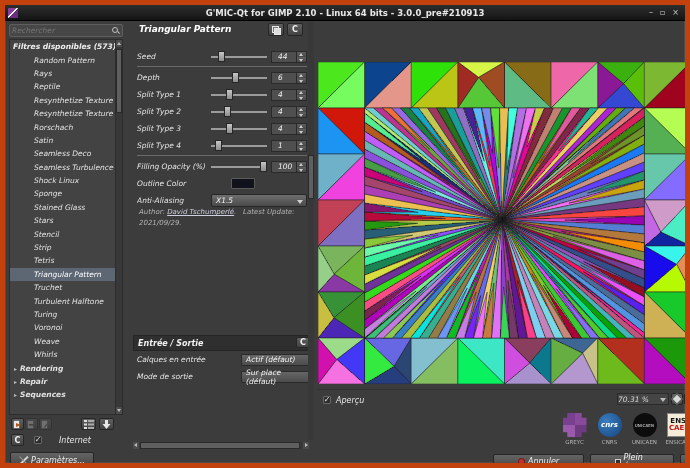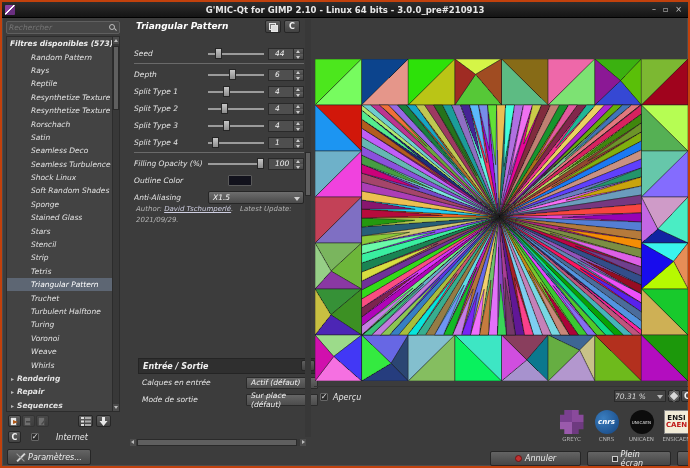--- a/index.html
+++ b/index.html
@@ -1,18 +1,18 @@
 <!DOCTYPE html>
 <html><head>
 <meta charset="utf-8">
 <style>
   html,body{margin:0;padding:0;background:#222;}
   #app{position:relative;width:690px;height:468px;background:#3c3c3c;
        font-family:"DejaVu Sans",sans-serif;color:#ddd;overflow:hidden;
-       border:2px solid #c2410c;box-shadow:inset 0 0 0 1px #4c4c4c;box-sizing:border-box;}
+       border:5px solid #c2410c;box-shadow:inset 0 0 0 1px #4c4c4c;box-sizing:border-box;}
   
   .titlebar{position:absolute;left:0;top:0;right:0;height:15px;
     background:linear-gradient(#2e2e2e,#141414);display:flex;align-items:center;border-bottom:1px solid #000;}
   .tb-icon{width:10px;height:10px;margin-left:3px;background:
      linear-gradient(135deg,#8a3f9e 0 45%,#fff 45% 55%,#6a2f80 55% 100%);border-radius:1px;}
   .tb-title{position:absolute;left:0;right:0;text-align:center;font-size:8.5px;font-weight:bold;color:#e8e8e8;}
   .tb-ctrls{position:absolute;right:6px;top:1px;display:flex;gap:7px;font-size:8px;color:#c8c8c8;}
   .tb-ctrls span{cursor:default;line-height:13px;}
   
   .pushbtn{background:linear-gradient(#646464,#454545);border:1px solid #262626;border-radius:2px;
@@ -76,21 +76,21 @@
   .spinval{flex:1;font-size:7.5px;font-style:italic;color:#f2f2f2;padding-left:6px;line-height:10px;}
   .spinbtns{width:9px;display:flex;flex-direction:column;border-left:1px solid #2a2a2a;}
   .sb{flex:1;background:linear-gradient(#5e5e5e,#464646);position:relative;}
   .sb:after{content:"";position:absolute;left:2px;border-left:2px solid transparent;border-right:2px solid transparent;}
   .sb.up:after{top:1px;border-bottom:3px solid #ccc;}
   .sb.dn:after{top:2px;border-top:3px solid #ccc;}
   .psep{height:1px;background:#6a6a6a;margin:1px 0 2px 0;}
   .colorbtn{width:24px;height:11px;border:1px solid #5a5a5a;border-radius:1px;box-sizing:border-box;}
   .authorbox{position:absolute;left:6px;top:186px;width:168px;font-size:7px;font-style:italic;color:#b4b4b4;line-height:1.6;}
   .authorbox a{color:#cfcfe2;text-decoration:underline;}
-  .iobox{position:absolute;left:0px;top:340px;width:180px;margin-left:8px;}
+  .iobox{position:absolute;left:0px;top:314px;width:180px;}
   .iohdr{height:14px;background:#2f2f2f;border:1px solid #242424;display:flex;align-items:center;position:relative;}
   .iohdr .t{font-size:8px;font-weight:bold;font-style:italic;color:#f0f0f0;padding-left:4px;}
   .iohdr .tinybtn{position:absolute;right:2px;top:1px;width:14px;height:11px;}
   .iorow{display:flex;align-items:center;height:17px;gap:32px;}
   .iolabel{width:76px;flex:none;font-size:7.5px;font-style:italic;color:#e4e4e4;padding-left:4px;box-sizing:border-box;}
   .iorow .flatselect{flex:1;}
   .midvsb{position:absolute;left:303px;top:17px;width:6px;height:418px;background:#383838;}
   .midvsb .h{position:absolute;left:0;top:133px;width:6px;height:44px;background:#5f5f5f;border:1px solid #2a2a2a;box-sizing:border-box;}
   .hsb{position:absolute;left:128px;top:437px;width:176px;height:7px;background:#383838;}
   .hsb .a{position:absolute;top:0;width:6px;height:7px;background:#4c4c4c;}
@@ -168,21 +168,20 @@
         <div class="lrow item">Random Pattern</div>
         <div class="lrow item">Rays</div>
         <div class="lrow item">Reptile</div>
         <div class="lrow item">Resynthetize Texture [FF</div>
         <div class="lrow item">Resynthetize Texture [Pa</div>
         <div class="lrow item">Rorschach</div>
         <div class="lrow item">Satin</div>
         <div class="lrow item">Seamless Deco</div>
         <div class="lrow item">Seamless Turbulence</div>
         <div class="lrow item">Shock Linux</div>
-        <div class="lrow item">Soft Random Shades</div>
         <div class="lrow item">Sponge</div>
         <div class="lrow item">Stained Glass</div>
         <div class="lrow item">Stars</div>
         <div class="lrow item">Stencil</div>
         <div class="lrow item">Strip</div>
         <div class="lrow item">Tetris</div>
         <div class="lrow item sel">Triangular Pattern</div>
         <div class="lrow item">Truchet</div>
         <div class="lrow item">Turbulent Halftone</div>
         <div class="lrow item">Turing</div>

